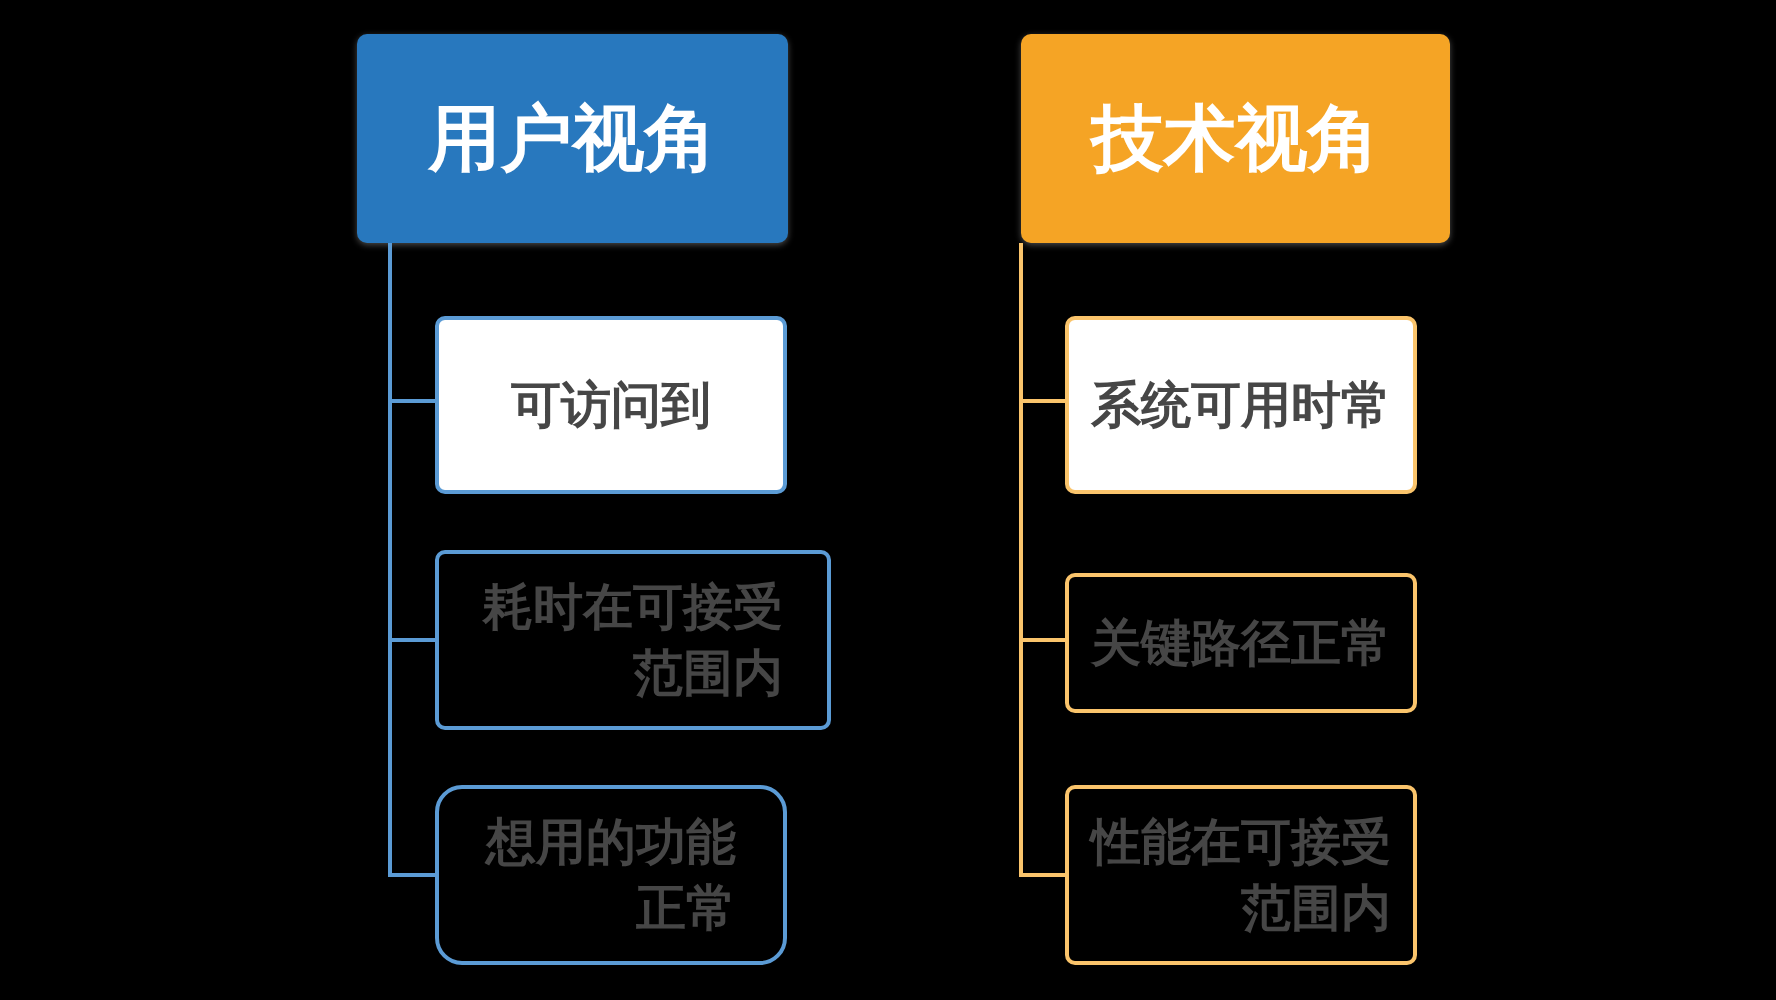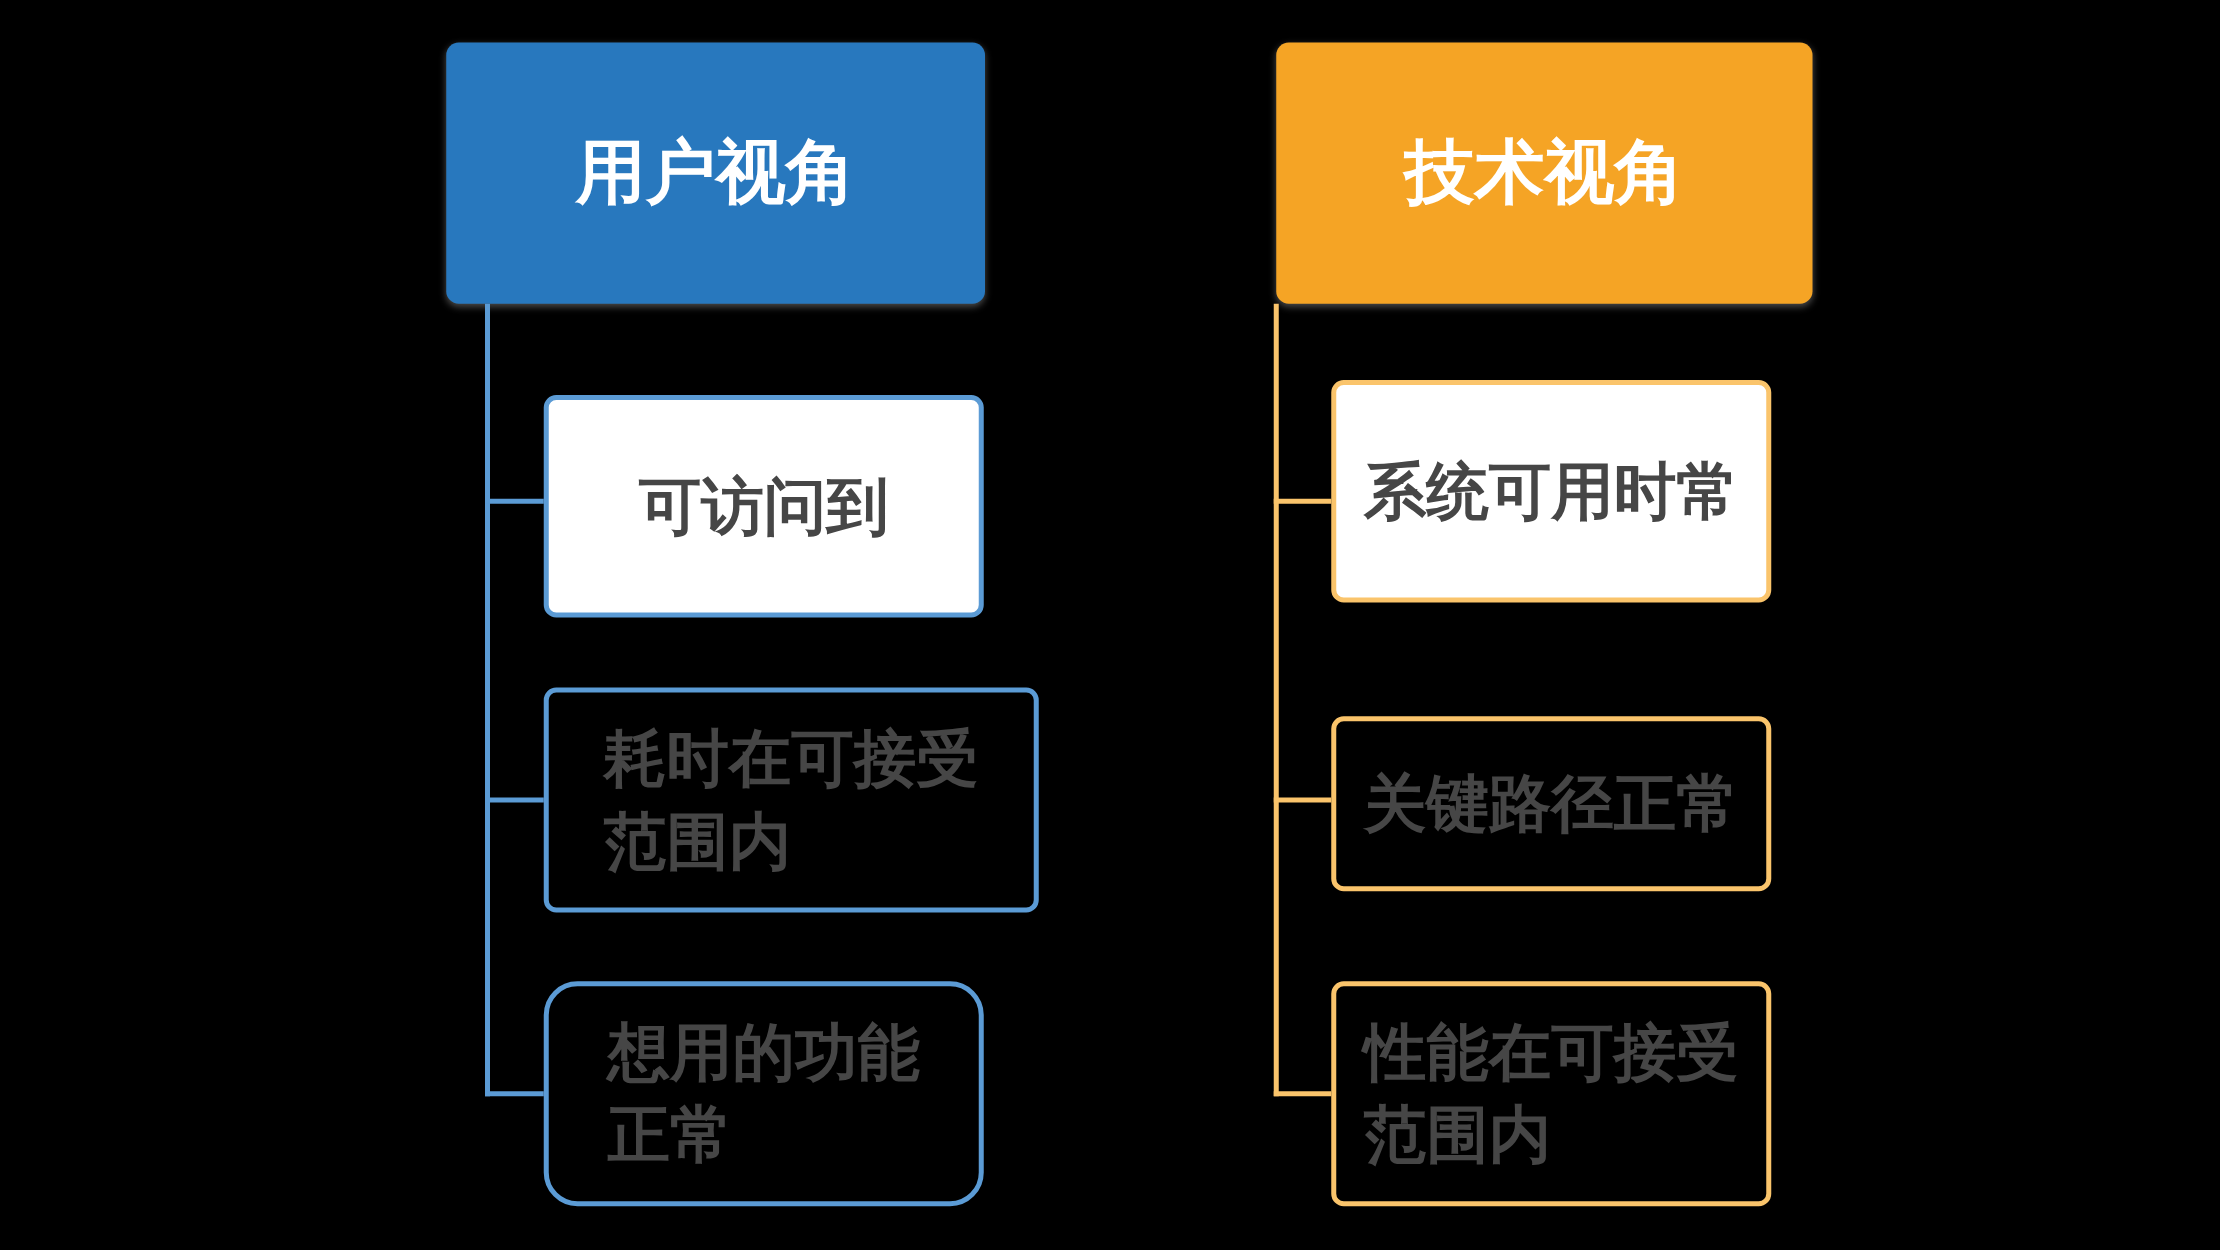--- a/index.html
+++ b/index.html
@@ -16,40 +16,40 @@
   }
   .node {
     position: absolute;
     box-sizing: border-box;
     border-radius: 10px;
     display: flex;
     align-items: center;
     justify-content: center;
   }
   .header-node {
-    font-size: 56px;
+    font-size: 72px;
     font-weight: bold;
     color: var(--header-text, #fff);
     box-shadow: 0 2px 6px rgba(135,135,135,0.55);
   }
   .col-user .header-node { background: var(--user-fill, #2878BE); }
   .col-tech .header-node { background: var(--tech-fill, #F5A425); }
   .child-node {
     border: 4px solid;
     font-size: 50px;
     font-weight: bold;
     color: var(--item-text, #464646);
   }
   .col-user .child-node { border-color: var(--user-line, #5B9BD5); }
   .col-tech .child-node { border-color: var(--tech-line, #FAC46B); }
   .child-node.filled { background: var(--item-filled-bg, #fff); }
   .child-node .label {
     width: fit-content;
     margin: 0 auto;
-    text-align: left;
+    text-align: right;
     white-space: pre-line;
     line-height: 1.32;
   }
   .line {
     position: absolute;
   }
   .col-user .line { background: var(--user-line, #5B9BD5); }
   .col-tech .line { background: var(--tech-line, #FAC46B); }
 </style>
 </head>
@@ -86,21 +86,21 @@
 
   <div class="node header-node" style="left:989px; top:34px; width:429px; height:209px;margin-left:32px;">
     <span>技术视角</span>
   </div>
 
   <div class="line" style="left:1019px; top:243px; width:4px; height:634px;"></div>
   <div class="line" style="left:1019px; top:399px; width:46px; height:4px;"></div>
   <div class="line" style="left:1019px; top:638px; width:46px; height:4px;"></div>
   <div class="line" style="left:1019px; top:873px; width:46px; height:4px;"></div>
 
-  <div class="node child-node filled" style="left:1065px; top:304px; width:352px; height:178px;">
+  <div class="node child-node filled" style="left:1065px; top:316px; width:352px; height:178px;">
     <span class="label">系统可用时常</span>
   </div>
 
   <div class="node child-node" style="left:1065px; top:573px; width:352px; height:140px;">
     <span class="label">关键路径正常</span>
   </div>
 
   <div class="node child-node" style="left:1065px; top:785px; width:352px; height:180px;">
     <span class="label">性能在可接受
 范围内</span>

